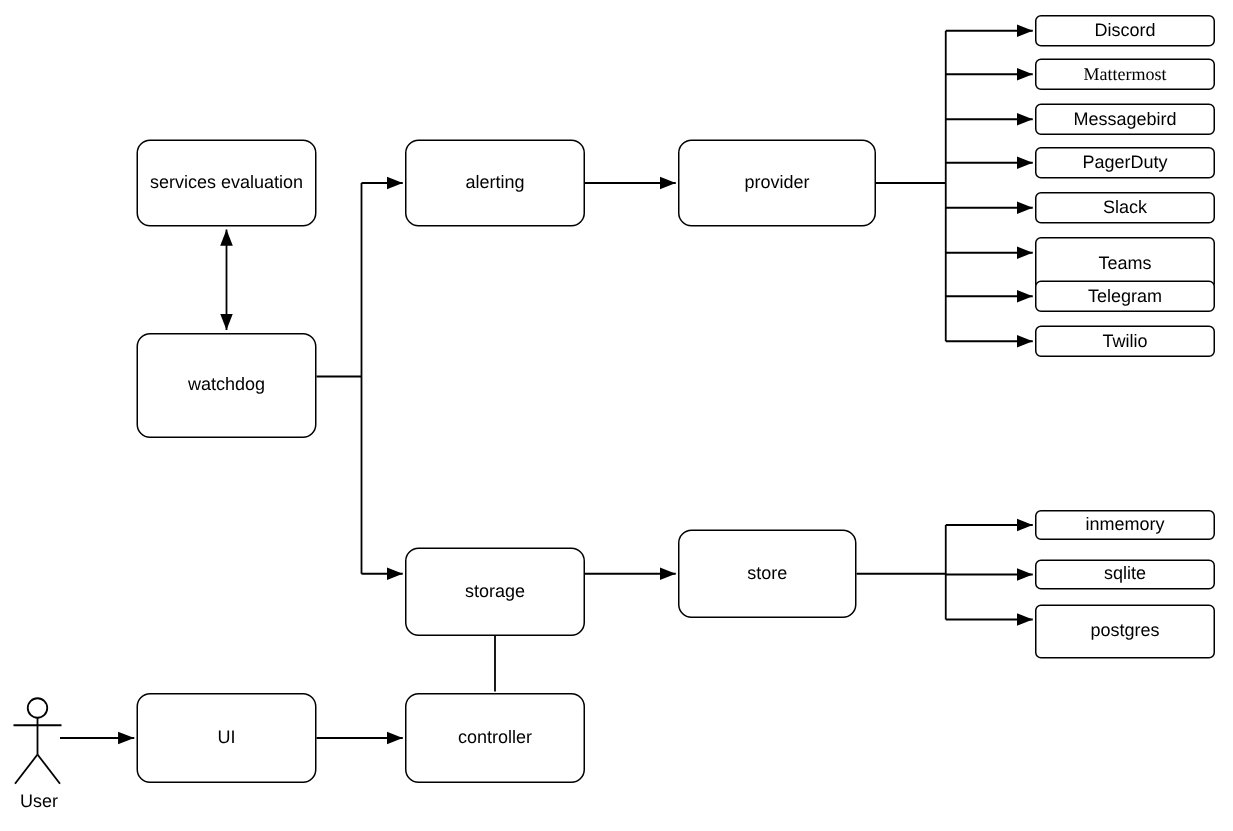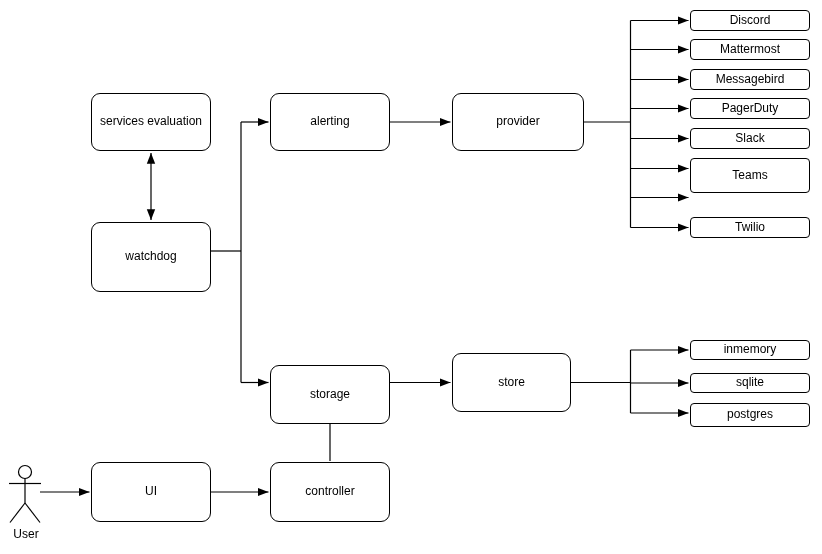--- a/index.html
+++ b/index.html
@@ -113,26 +113,27 @@
 
   <div class="node" style="left:270px; top:365px; width:120px; height:59px;">storage</div>
 
   <div class="node" style="left:452px; top:353px; width:119px; height:59px;">store</div>
 
   <div class="node" style="left:91px; top:462px; width:120px; height:60px;">UI</div>
 
   <div class="node" style="left:270px; top:462px; width:120px; height:60px;">controller</div>
 
   <div class="node leaf" style="left:690px; top:10px; width:120px; height:21px;">Discord</div>
-  <div class="node leaf" style="left:690px; top:39px; width:120px; height:21px;">Mattermost</div>
+  <div class="node leaf" style="left:690px; top:39px; width:120px; height:21px;font-family:Liberation Serif, serif;">Mattermost</div>
   <div class="node leaf" style="left:690px; top:69px; width:120px; height:21px;">Messagebird</div>
   <div class="node leaf" style="left:690px; top:98px; width:120px; height:21px;">PagerDuty</div>
   <div class="node leaf" style="left:690px; top:128px; width:120px; height:21px;">Slack</div>
   <div class="node leaf" style="left:690px; top:158px; width:120px; height:35px;">Teams</div>
+  <div class="node leaf" style="left:690px; top:187px; width:120px; height:21px;">Telegram</div>
   <div class="node leaf" style="left:690px; top:217px; width:120px; height:21px;">Twilio</div>
 
   <div class="node leaf" style="left:690px; top:340px; width:120px; height:20px;">inmemory</div>
   <div class="node leaf" style="left:690px; top:373px; width:120px; height:20px;">sqlite</div>
-  <div class="node leaf" style="left:690px; top:403px; width:120px; height:24px;">postgres</div>
+  <div class="node leaf" style="left:690px; top:403px; width:120px; height:36px;">postgres</div>
 
   <div class="actor-label">User</div>
 
 </div>
 
 </body></html>

